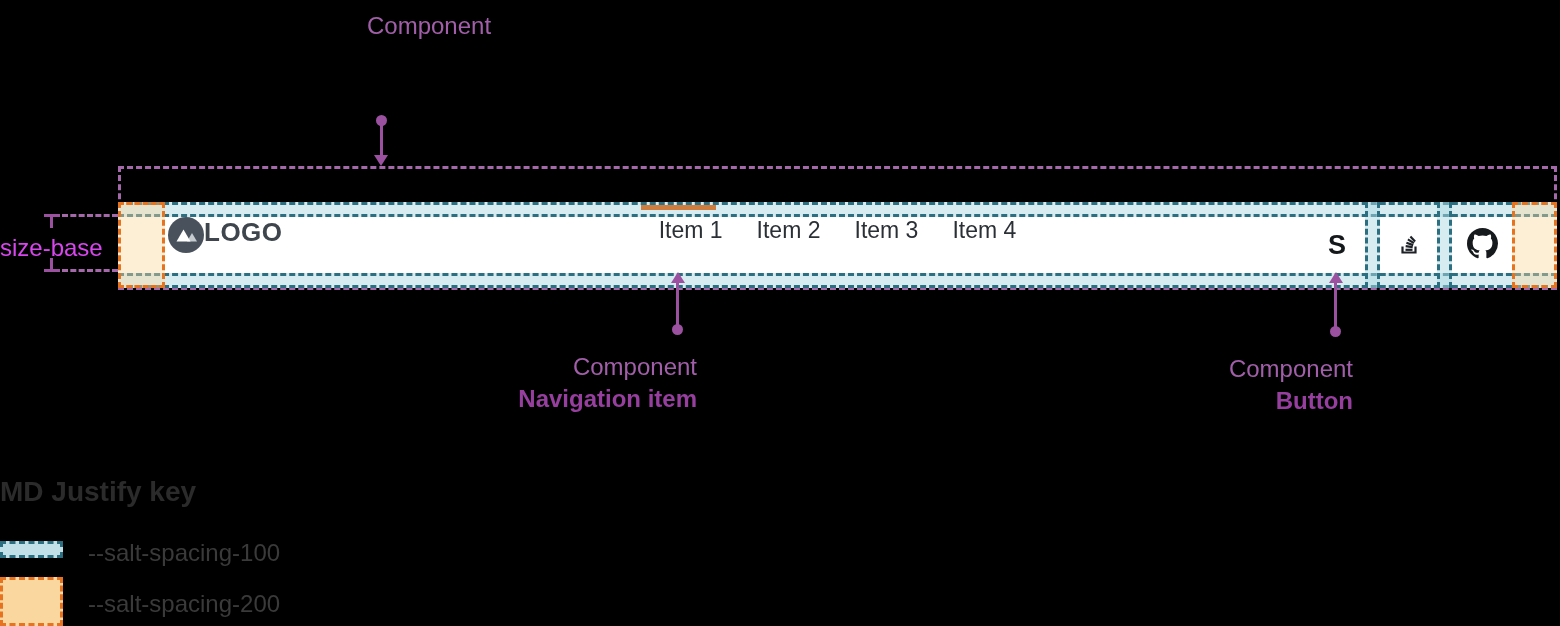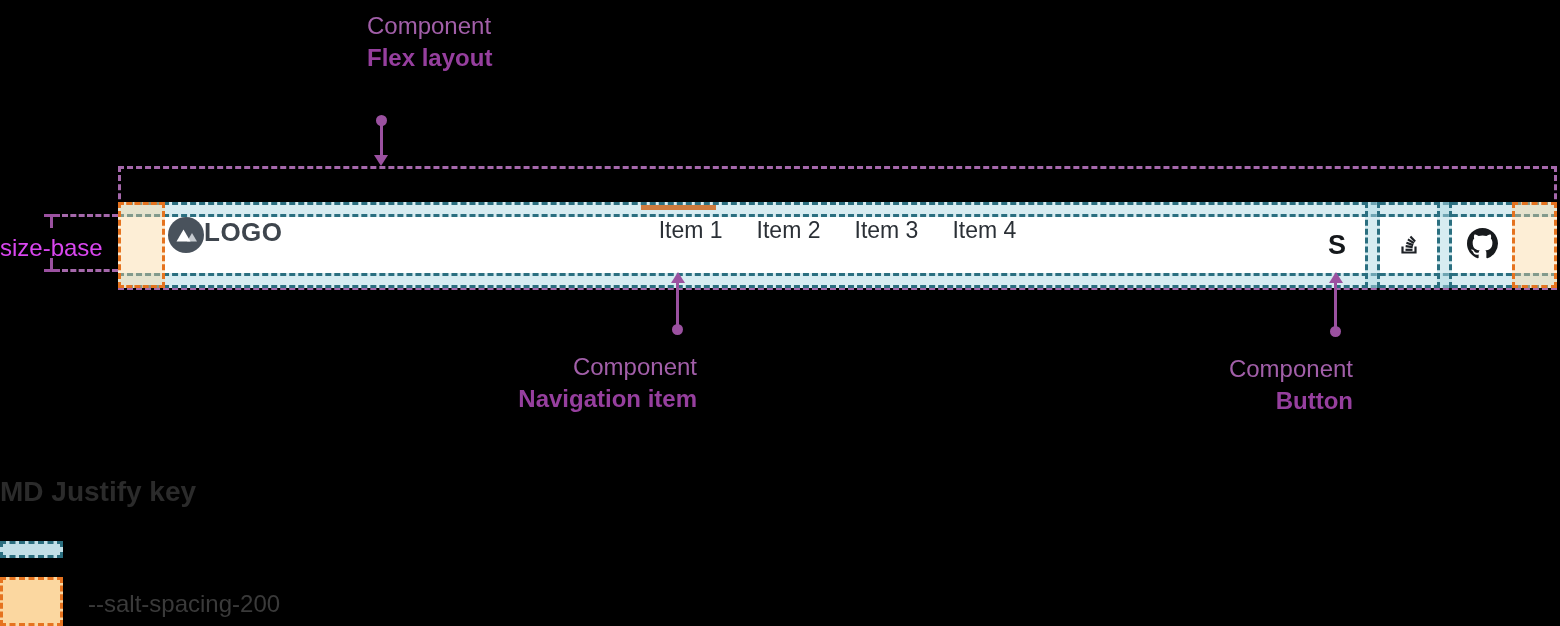--- a/index.html
+++ b/index.html
@@ -56,21 +56,20 @@
   .swatch-300 { top:577px; height:49px; background:#fbd7a0; border:3px dashed #e5731f; }
   .legend-label { position:absolute; left:88px; font-size:24px; color:#3a3a3a; }
 </style>
 </head>
 <body>
 
 <div class="stage">
 
   <div class="ann" style="left:367px; top:10px;">
     <div class="t1">Component</div>
-    <div class="t2">Flex layout</div>
   </div>
   <div class="dot" style="left:376px; top:115px;"></div>
   <div class="cline" style="left:380px; top:124px; height:33px;"></div>
   <div class="arrow-down" style="left:374px; top:155px;"></div>
 
   <div class="flex-box"></div>
 
   <div class="measure-label">size-base</div>
   <div class="tick" style="left:44px; top:214px; width:16px; height:3px;"></div>
   <div class="tick" style="left:50px; top:214px; width:3px; height:14px;"></div>
@@ -141,16 +140,17 @@
   <div class="arrow-up" style="left:1329px; top:272px;"></div>
   <div class="cline" style="left:1334px; top:282px; height:46px;"></div>
   <div class="dot" style="left:1330px; top:326px;"></div>
   <div class="ann ann-right" style="right:207px; top:353px;">
     <div class="t1">Component</div>
     <div class="t2">Button</div>
   </div>
 
   <div class="legend-title">MD Justify key</div>
   <div class="swatch swatch-100"></div>
+  <div class="legend-label" style="top:539px;">--salt-spacing-100</div>
   <div class="swatch swatch-300"></div>
   <div class="legend-label" style="top:590px;">--salt-spacing-200</div>
 
 </div>
 
 </body></html>

